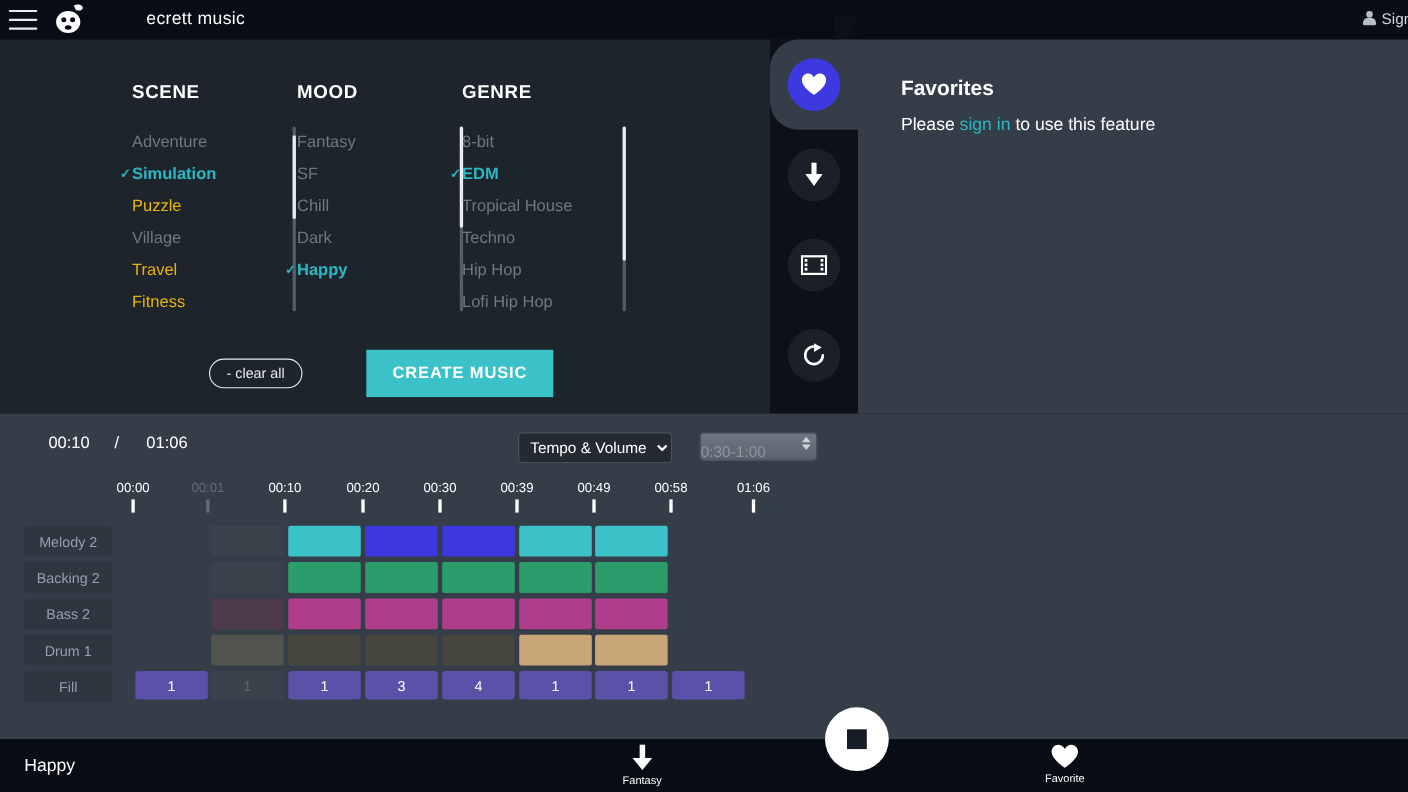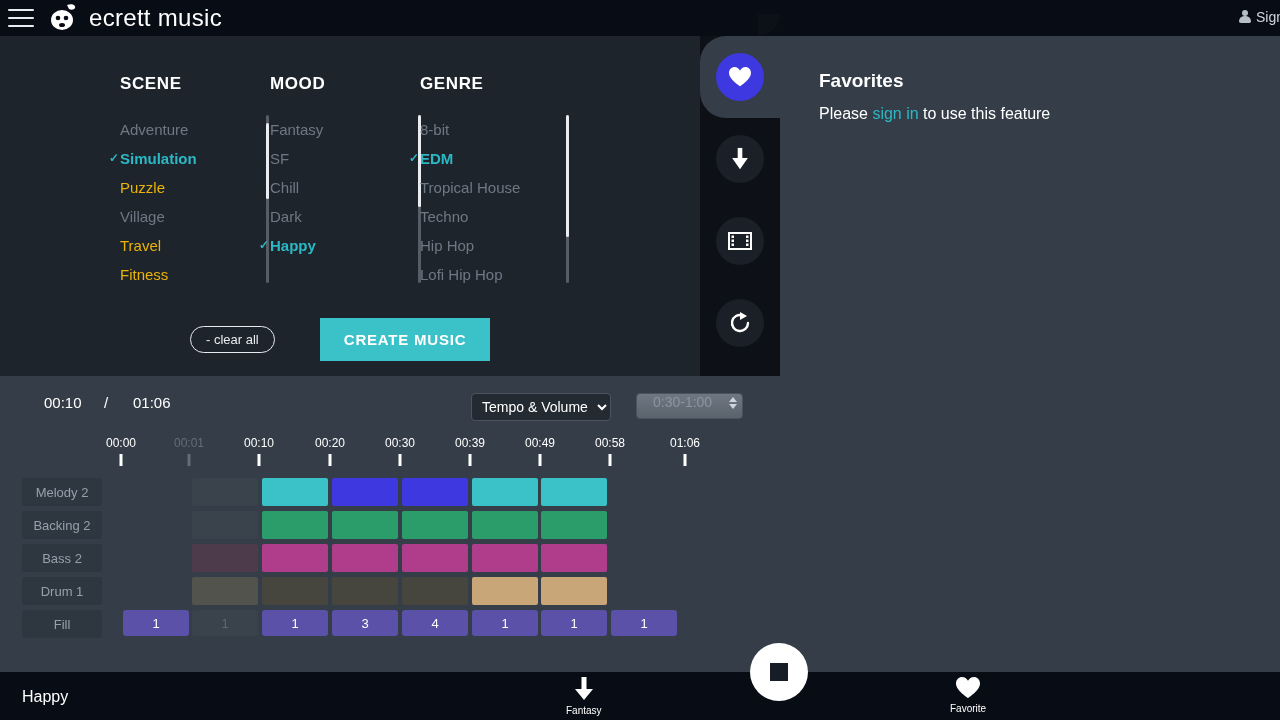--- a/index.html
+++ b/index.html
@@ -18,21 +18,21 @@
     display: flex; align-items: center;
   }
   .hamburger {
     width: 26px; height: 18px;
     margin-left: 8px; margin-right: 14px;
     display: flex; flex-direction: column; justify-content: space-between;
     cursor: pointer;
   }
   .hamburger span { display: block; height: 2px; background: #e8ecf1; border-radius: 1px; }
   .logo-mark { width: 34px; height: 30px; position: relative; margin-right: 7px; }
-  .logo-text { color: #fff; font-size: 24px; letter-spacing: .3px; }
+  .logo-text { color: #fff; font-size: 16px; letter-spacing: .3px; margin-left: 44px; }
   .signin {
     position: absolute; right: -4px; top: 9px;
     display: flex; align-items: center; gap: 5px;
     color: #cfd6de; font-size: 14px; white-space: nowrap;
   }
   .person-icon { width: 12px; height: 14px; position: relative; display: inline-block; }
   .person-icon::before {
     content: ""; position: absolute; top: 0; left: 3px;
     width: 6px; height: 6px; border-radius: 50%; background: #b6bec8;
   }
@@ -69,21 +69,21 @@
     position: absolute; top: 0; width: 3px; height: 168px;
     background: #555d67; border-radius: 2px;
   }
   .col-scroll .thumb {
     position: absolute; left: 0; width: 3px;
     background: #e9edf2; border-radius: 2px;
   }
 
   .buttons-row {
     position: absolute; left: 0; top: 282px; width: 780px;
-    display: flex; align-items: center; padding-left: 190px; gap: 45px;
+    display: flex; align-items: center; padding-left: 190px; gap: 58px;
   }
   .clear-all {
     border: 1px solid #e7ebf0; border-radius: 14px;
     color: #e7ebf0; font-size: 13px;
     padding: 5px 15px; background: transparent; cursor: pointer;
     white-space: nowrap;
   }
   .create-music {
     background: #3bc2c9; color: #ffffff; border: none;
     font-size: 15px; font-weight: bold; letter-spacing: .8px;
@@ -149,21 +149,21 @@
     border: 1px solid #4b545e; border-radius: 4px;
     font-family: "Liberation Sans", sans-serif;
     font-size: 14px; padding: 4px 6px; cursor: pointer;
   }
   .length-input {
     position: absolute; left: 636px; top: 393px;
     width: 107px; height: 26px;
     background: linear-gradient(#6f7782, #5a626c);
     border: 1px solid #4b545e; border-radius: 4px;
     color: #8d959f; font-size: 14px;
-    display: flex; align-items: flex-start; padding-left: 16px;
+    display: flex; align-items: flex-end; padding-left: 0;
   }
   .length-input .spin {
     position: absolute; right: 5px; top: 3px;
     display: flex; flex-direction: column; gap: 2px;
   }
   .length-input .spin i {
     display: block; width: 0; height: 0;
     border-left: 4px solid transparent; border-right: 4px solid transparent;
   }
   .length-input .spin i.up { border-bottom: 5px solid #cdd3da; }

